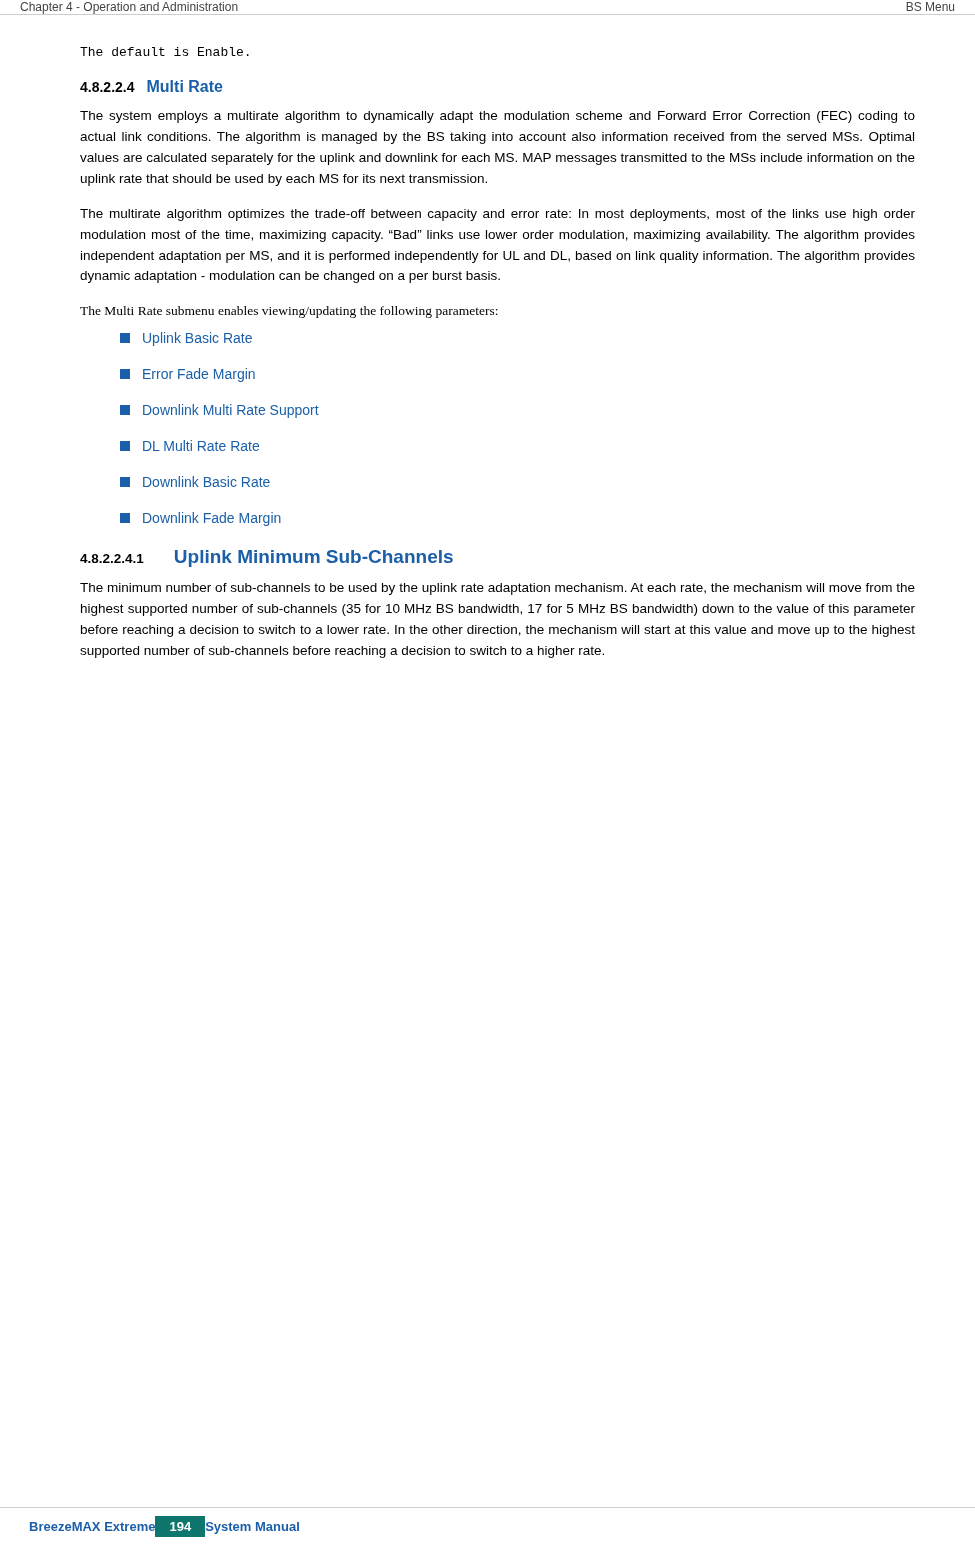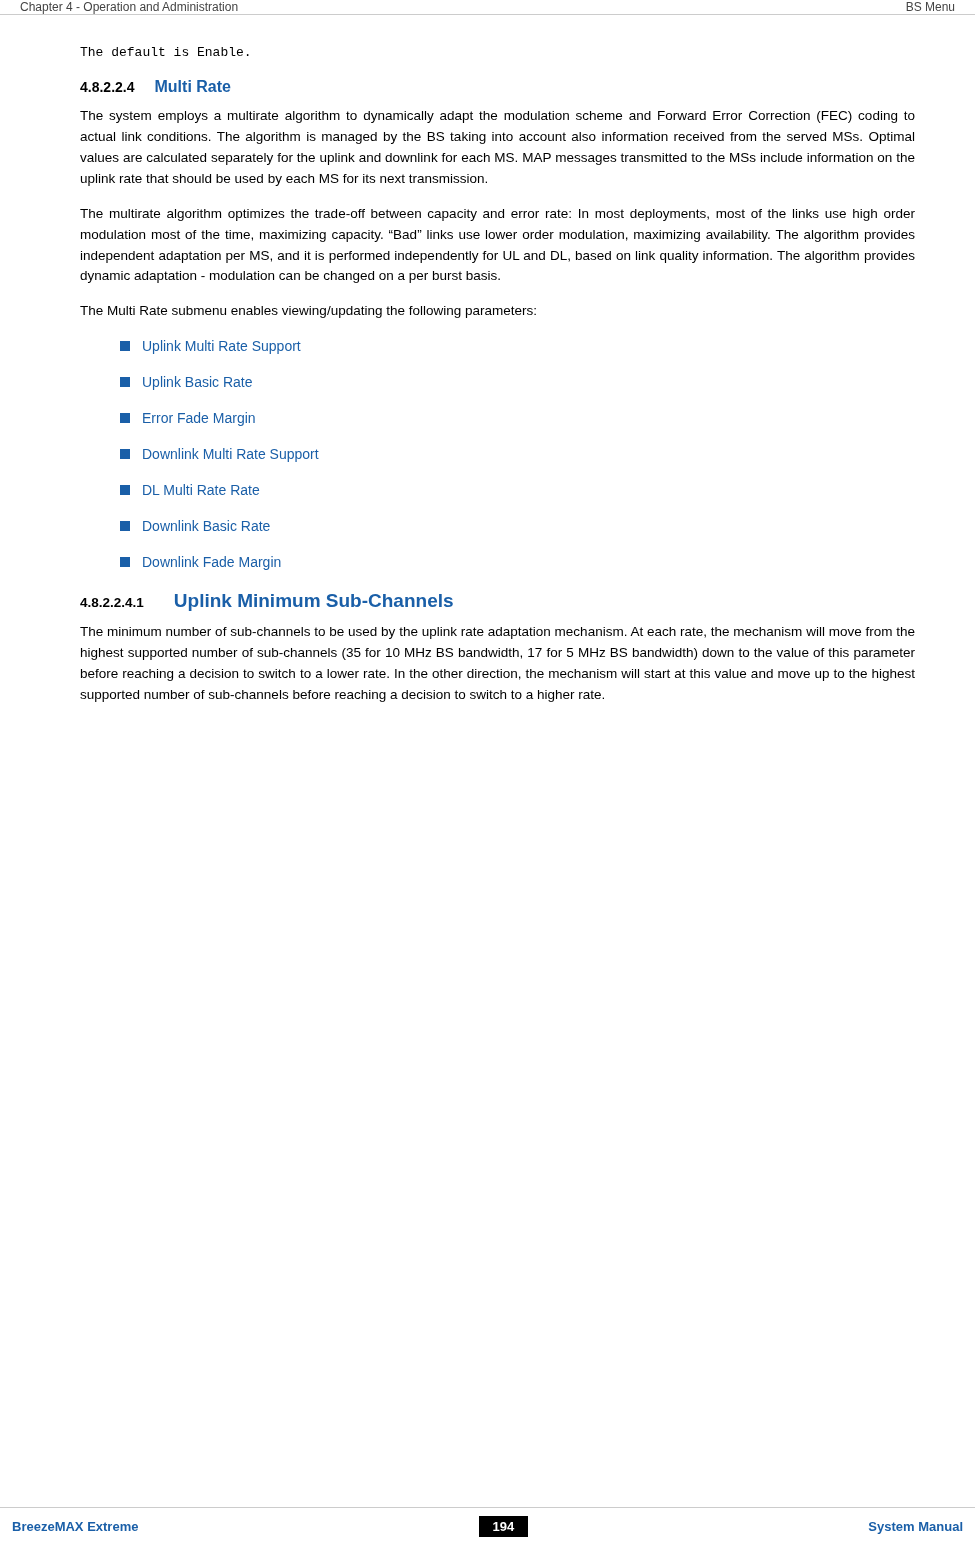--- a/index.html
+++ b/index.html
@@ -29,21 +29,21 @@
     .default-line {
       font-family: 'Courier New', monospace;
       font-size: 13px;
       margin-bottom: 18px;
       margin-top: 10px;
     }
 
     .section-heading {
       display: flex;
       align-items: baseline;
-      gap: 20px;
+      gap: 12px;
       margin-bottom: 10px;
       margin-top: 4px;
     }
 
     .section-number {
       font-size: 14px;
       font-weight: bold;
       color: #000;
       white-space: nowrap;
     }
@@ -57,21 +57,22 @@
     .paragraph {
       font-size: 13.5px;
       line-height: 1.55;
       margin-bottom: 14px;
       text-align: justify;
     }
 
     .list-intro {
       font-size: 13.5px;
       line-height: 1.55;
-      margin-bottom: 16px;
+      margin-bottom: 8px;
+      font-family: Liberation Serif, serif;
     }
 
     .bullet-list {
       list-style: none;
       margin-left: 40px;
       margin-bottom: 16px;
     }
 
     .bullet-list li {
       display: flex;
@@ -110,33 +111,32 @@
     }
 
     .subsection-title {
       font-size: 19px;
       font-weight: bold;
       color: #1a5fa8;
     }
 
     .page-footer {
       display: flex;
-      justify-content: space-between;
       align-items: center;
-      padding: 8px 12px;
+      padding: 8px 29px;
       border-top: 1px solid #ccc;
       position: fixed;
       bottom: 0;
       width: 975px;
       background: #fff;
       font-size: 12px;
     }
 
     .page-number-badge {
-      background: #000000;
+      background: #0f766e;
       color: #fff;
       padding: 3px 14px;
       font-size: 13px;
       font-weight: bold;
     }
 
     .footer-left {
       color: #1a5fa8;
       font-weight: bold;
       font-size: 13px;
@@ -165,24 +165,20 @@
     <span class="section-title">Multi Rate</span>
   </div>
 
   <p class="paragraph">The system employs a multirate algorithm to dynamically adapt the modulation scheme and Forward Error Correction (FEC) coding to actual link conditions. The algorithm is managed by the BS taking into account also information received from the served MSs. Optimal values are calculated separately for the uplink and downlink for each MS. MAP messages transmitted to the MSs include information on the uplink rate that should be used by each MS for its next transmission.</p>
 
   <p class="paragraph">The multirate algorithm optimizes the trade-off between capacity and error rate: In most deployments, most of the links use high order modulation most of the time, maximizing capacity. “Bad” links use lower order modulation, maximizing availability. The algorithm provides independent adaptation per MS, and it is performed independently for UL and DL, based on link quality information. The algorithm provides dynamic adaptation - modulation can be changed on a per burst basis.</p>
 
   <p class="list-intro">The Multi Rate submenu enables viewing/updating the following parameters:</p>
 
   <ul class="bullet-list">
-    <li>
-      <span class="bullet-square"></span>
-      <a class="bullet-link" href="#">Uplink Multi Rate Support</a>
-    </li>
     <li>
       <span class="bullet-square"></span>
       <a class="bullet-link" href="#">Uplink Basic Rate</a>
     </li>
     <li>
       <span class="bullet-square"></span>
       <a class="bullet-link" href="#">Error Fade Margin</a>
     </li>
     <li>
       <span class="bullet-square"></span>

